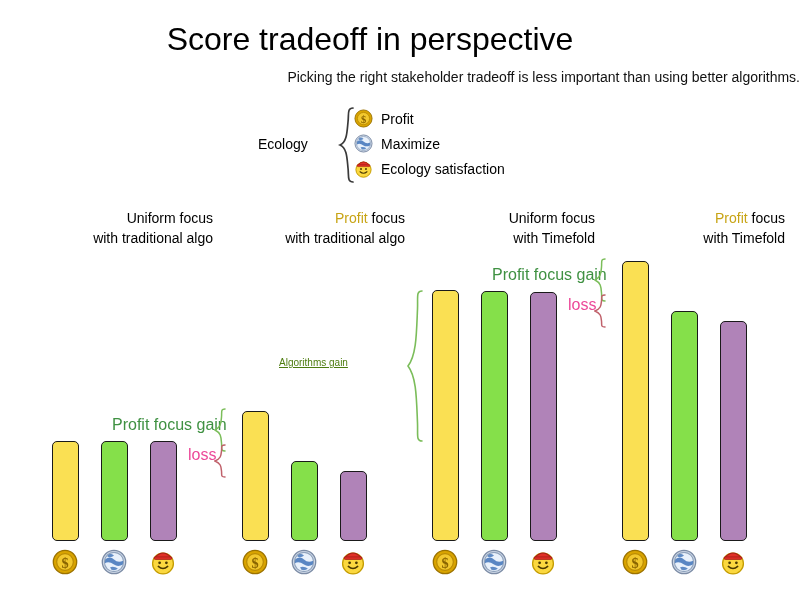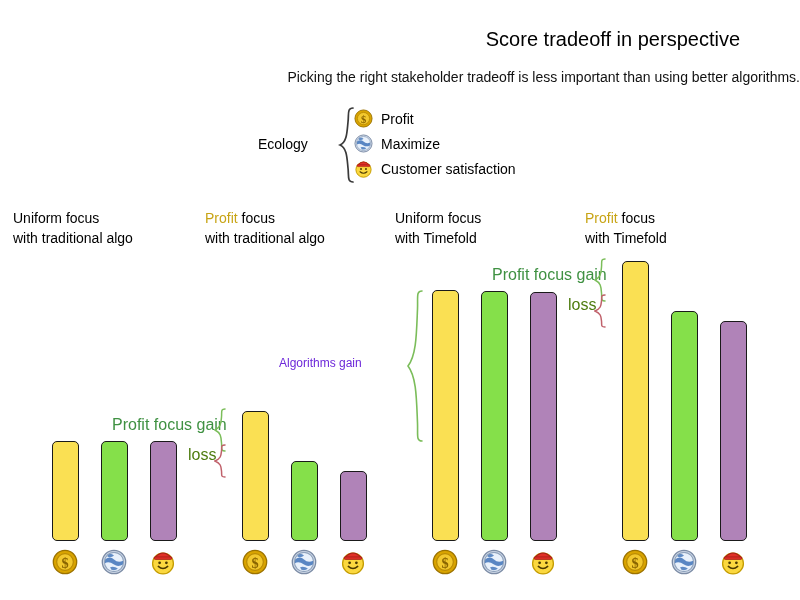--- a/index.html
+++ b/index.html
@@ -21,22 +21,22 @@
     left: 0; top: 0;
     width: 800px;
     height: 600px;
   }
 
   
   .title {
     position: absolute;
     left: 0; top: 20px;
     width: 740px;
-    text-align: right;
-    font-size: 20px;
+    text-align: center;
+    font-size: 32px;
     font-weight: normal;
     letter-spacing: 0px;
     color: #000;
     line-height: 38px;
   }
   .subtitle {
     position: absolute;
     left: 0; top: 68px;
     width: 800px;
     text-align: right;
@@ -82,21 +82,21 @@
     color: #000;
     white-space: nowrap;
   }
 
   
   .ico { display: inline-block; line-height: 0; }
 
   
   .group-heading {
     position: absolute;
-    text-align: left;
+    text-align: right;
     font-size: 14px;
     line-height: 20px;
     color: #000;
     width: 200px;
   }
   .group-heading .accent { color: #c8a415; }
 
   
   .bar {
     position: absolute;
@@ -113,22 +113,22 @@
   }
 
   
   .annot {
     position: absolute;
     font-size: 16px;
     white-space: nowrap;
     line-height: 14px;
   }
   .annot.gain { color: #3f9142; }
-  .annot.loss { color: #4d7c0f; }
-  .annot.algo { color: #6d28d9; font-size: 12px; }
+  .annot.loss { color: #ec4899; }
+  .annot.algo { color: #4d7c0f; font-size: 10px; text-decoration: underline; }
 
   .brace-svg { position: absolute; }
 </style>
 </head>
 <body>
 
 <div class="chart-root">
 
   <div class="title">Score tradeoff in perspective</div>
   <div class="subtitle">Picking the right stakeholder tradeoff is less important than using better algorithms.</div>
@@ -171,21 +171,21 @@
         <span class="ico">
           <svg width="19" height="19" viewBox="0 0 20 20">
             <circle cx="10" cy="11.2" r="8" fill="#fbd83f" stroke="#c49c00" stroke-width="1"></circle>
             <path d="M3.6 6.6 Q10 -0.6 16.4 6.6 Z" fill="#e03127" stroke="#a21d17" stroke-width="0.8"></path>
             <rect x="3.2" y="6.1" width="13.6" height="1.9" rx="0.9" fill="#e03127" stroke="#a21d17" stroke-width="0.6"></rect>
             <circle cx="7.4" cy="10.6" r="1.05" fill="#4a3800"></circle>
             <circle cx="12.6" cy="10.6" r="1.05" fill="#4a3800"></circle>
             <path d="M6.4 13.4 Q10 16.6 13.6 13.4" fill="none" stroke="#4a3800" stroke-width="1.2" stroke-linecap="round"></path>
           </svg>
         </span>
-        <span class="legend-row-text">Customer satisfaction</span>
+        <span class="legend-row-text">Ecology satisfaction</span>
       </div>
 
     </div>
   </div>
 
   <div class="group-heading" style="left:13px; top:208px;">
     <div><span class="accent"></span><span>Uniform focus</span></div>
     <div>with traditional algo</div>
   </div>
 

